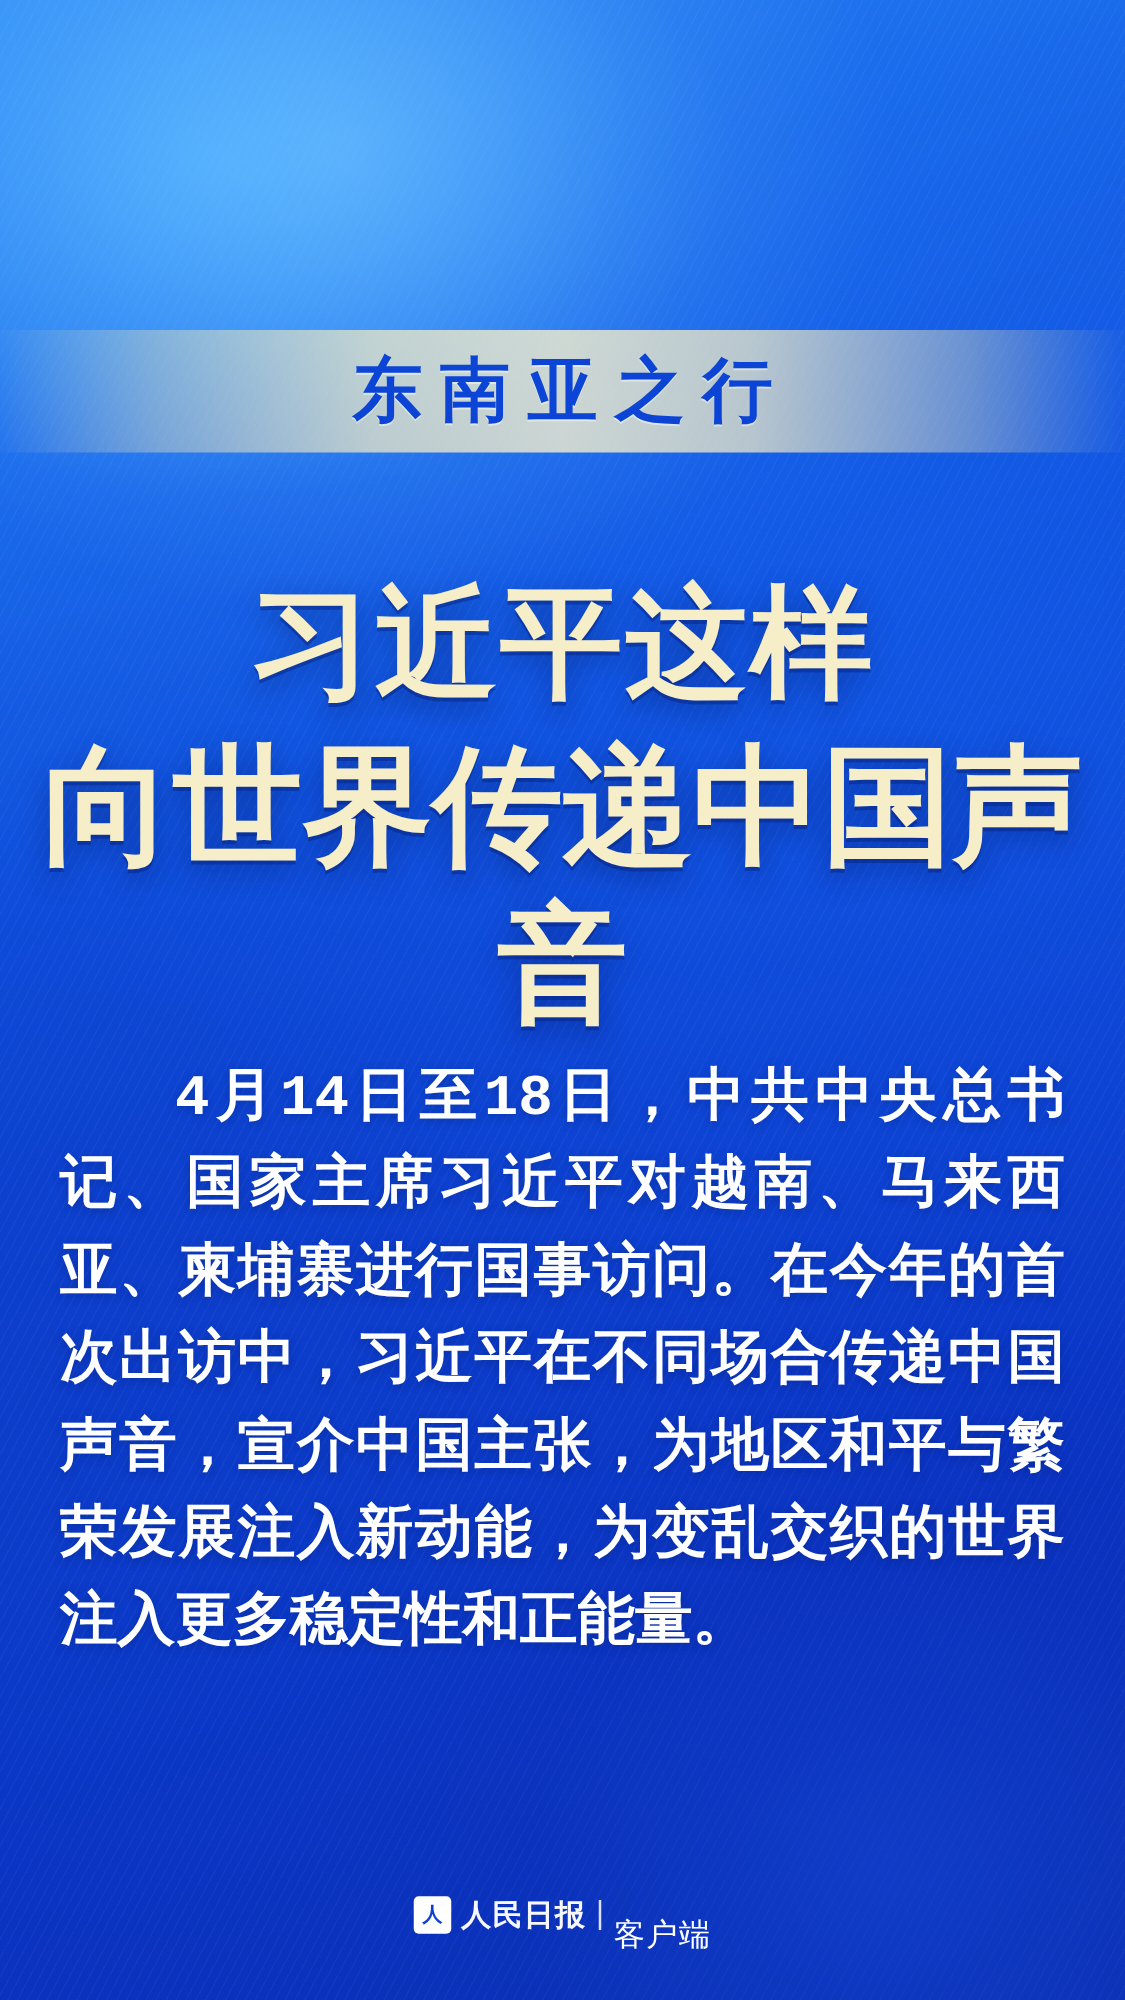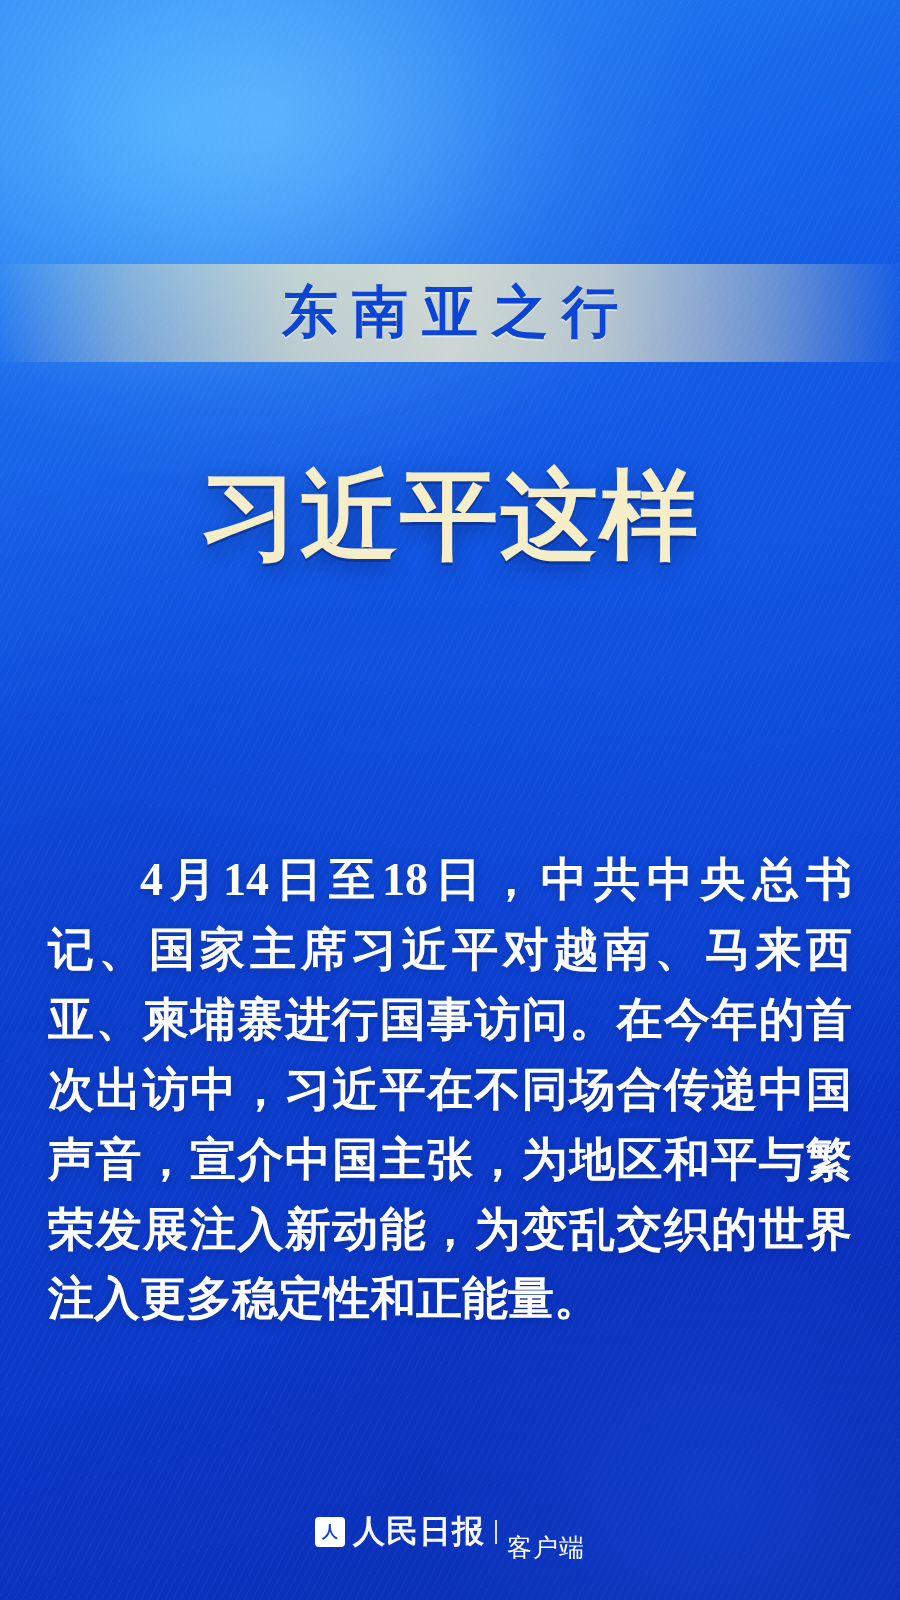--- a/index.html
+++ b/index.html
@@ -117,21 +117,21 @@
     letter-spacing: 0px;
     margin-top: 6px;
   }
 
   
   .body-text {
     position: absolute;
     top: 845px;
     left: 48px;
     width: 804px;
-    font-family: Liberation Serif, serif;
+    font-family: Liberation Mono, monospace;
     font-weight: bold;
     font-size: 46px;
     line-height: 1.52;
     color: #ffffff;
     text-align: justify;
     text-justify: inter-character;
     text-indent: 92px;
     text-shadow: 0 2px 8px rgba(5,25,100,0.35);
   }
 
@@ -147,21 +147,21 @@
     gap: 10px;
   }
   .footer .mark {
     display: inline-flex;
     align-items: center;
     gap: 8px;
   }
   .footer .rmrb {
     font-family: "DejaVu Serif", "Liberation Serif", serif;
     font-weight: bold;
-    font-size: 32px;
+    font-size: 24px;
     color: #ffffff;
     letter-spacing: 1px;
     opacity: 0.97;
   }
   .footer .divider {
     width: 2px;
     height: 24px;
     background: rgba(255,255,255,0.85);
     display: inline-block;
   }
@@ -195,20 +195,21 @@
   <div class="glow-top"></div>
   <div class="glow-bottom"></div>
 
   <div class="banner-wrap">
     <div class="banner-bar"></div>
     <div class="banner-text">东南亚之行</div>
   </div>
 
   <div class="headline">
     <span class="l1">习近平这样</span>
+    <span class="l2">向世界传递中国声音</span>
   </div>
 
   <div class="body-text">4月14日至18日，中共中央总书记、国家主席习近平对越南、马来西亚、柬埔寨进行国事访问。在今年的首次出访中，习近平在不同场合传递中国声音，宣介中国主张，为地区和平与繁荣发展注入新动能，为变乱交织的世界注入更多稳定性和正能量。</div>
 
   <div class="footer">
     <span class="mark">
       <span class="seal">人</span>
       <span class="rmrb">人民日报</span>
     </span>
     <span class="divider"></span>

